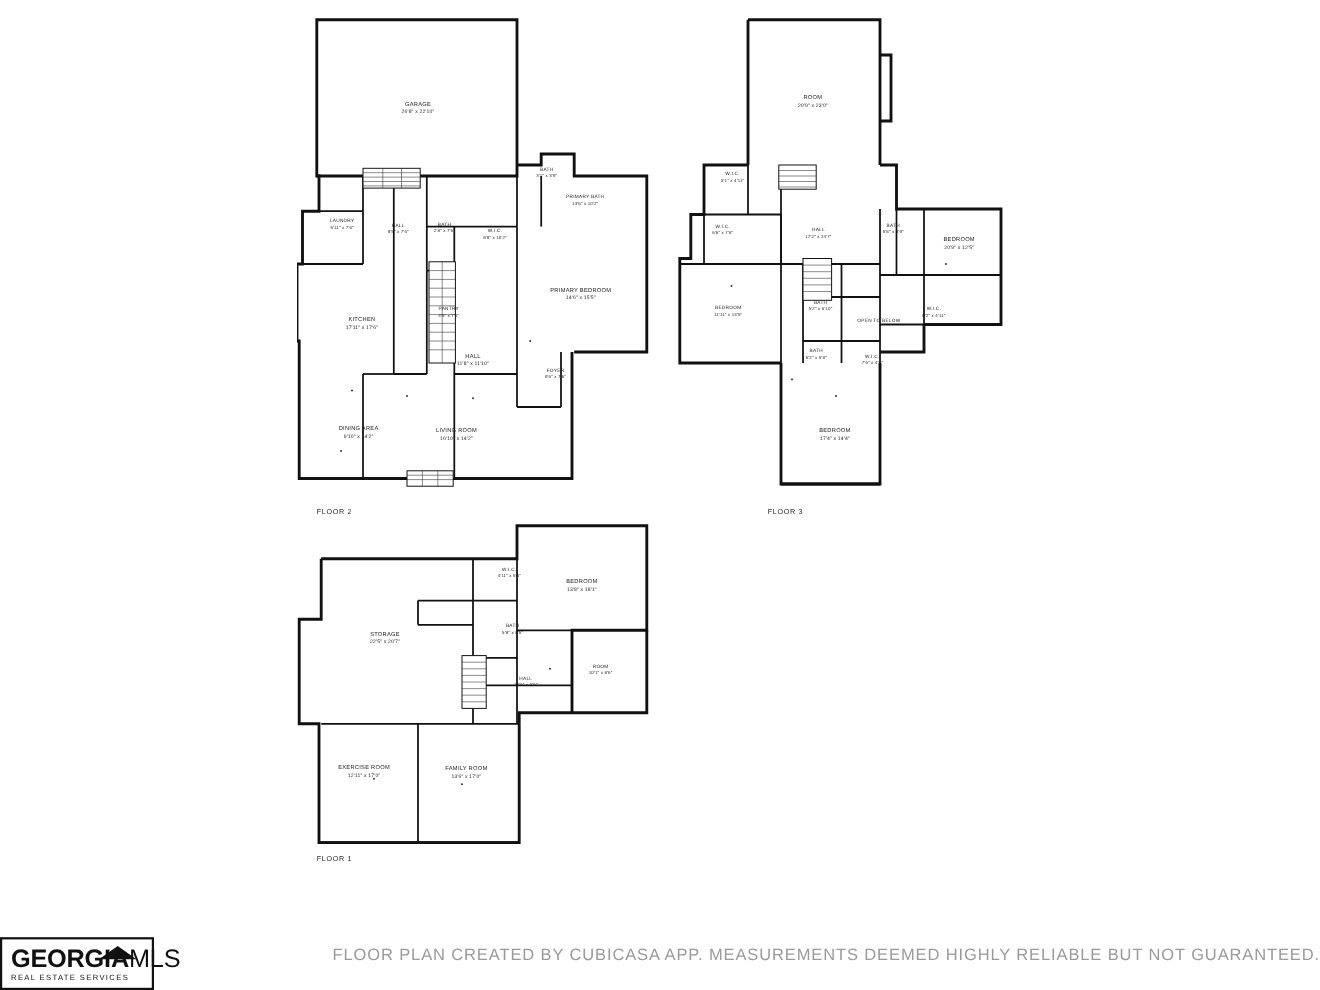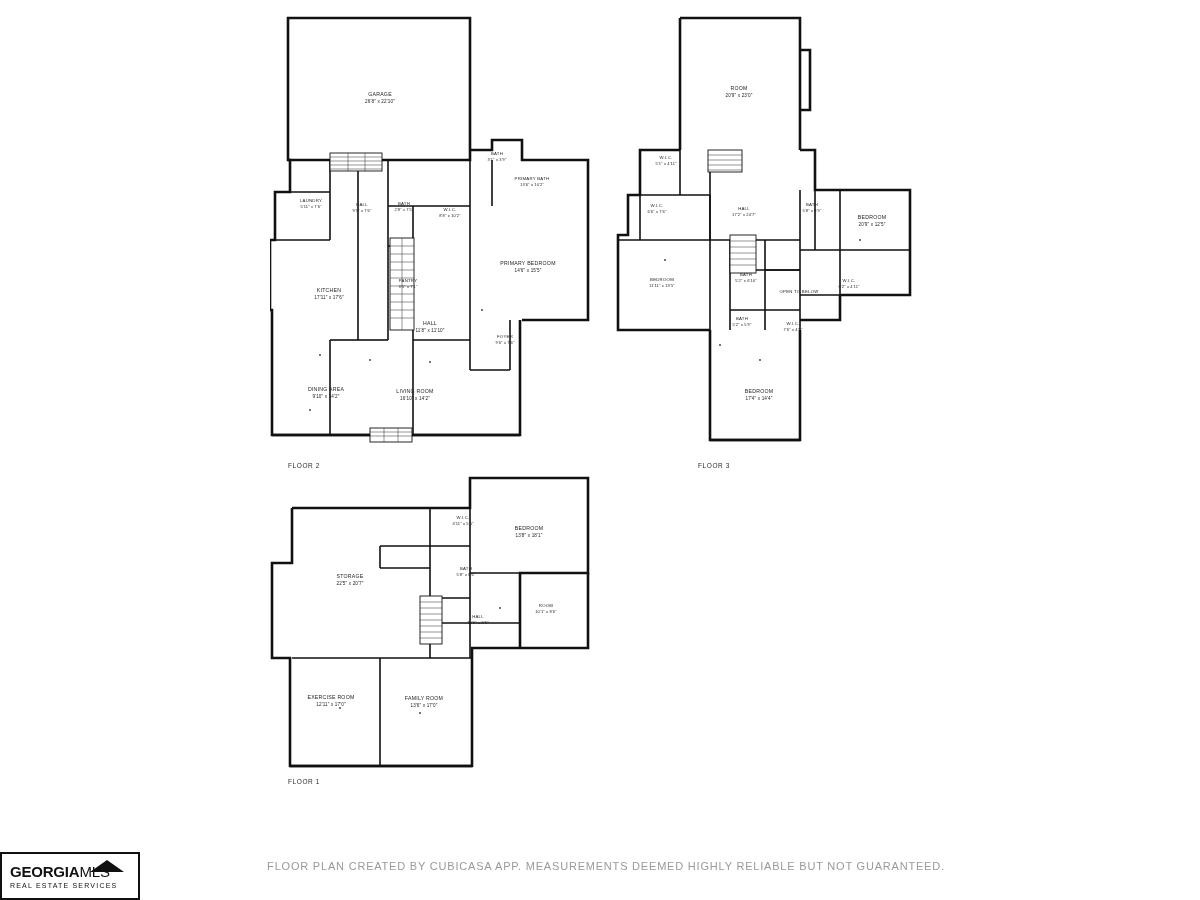--- a/index.html
+++ b/index.html
@@ -72,22 +72,22 @@
   .dot {
     fill: #333333;
   }
 
   
   .footer-note {
     position: absolute;
     left: 0;
     right: 0;
     top: 860px;
-    text-align: center;
-    font-size: 11px;
+    text-align: right;
+    font-size: 15px;
     letter-spacing: 0.8px;
     color: #9a9a9a;
     text-transform: uppercase;
     font-family: "Liberation Sans", sans-serif;
     padding-left: 12px;
   }
 
   .logo {
     position: absolute;
     left: 0;
@@ -96,21 +96,21 @@
     height: 48px;
     background: #ffffff;
     border: 2px solid #111111;
     box-sizing: border-box;
     display: flex;
     flex-direction: column;
     justify-content: center;
     padding-left: 8px;
   }
   .logo-main {
-    font-size: 15px;
+    font-size: 23px;
     font-weight: bold;
     letter-spacing: -0.2px;
     color: #111111;
     line-height: 1;
   }
   .logo-main .light {
     font-weight: normal;
   }
   .logo-sub {
     font-size: 7px;

